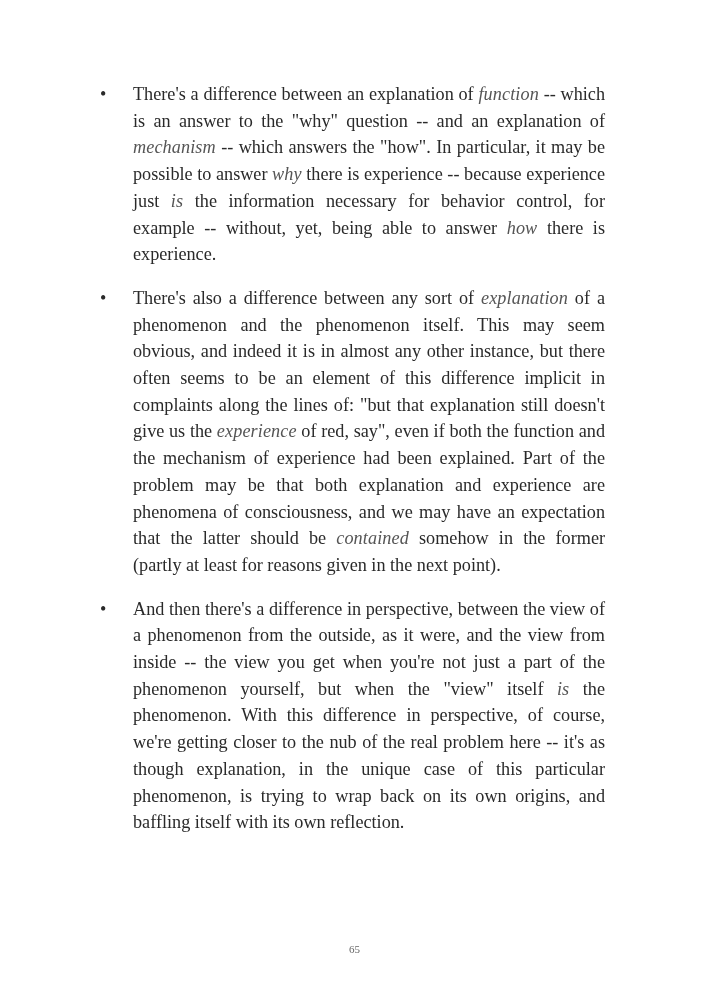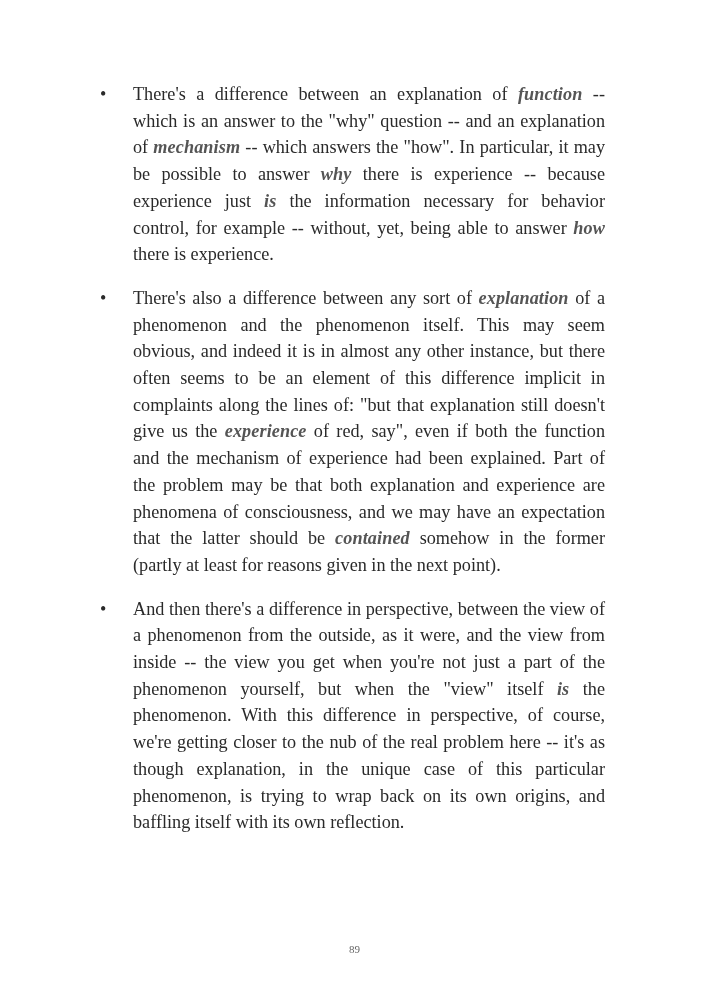--- a/index.html
+++ b/index.html
@@ -45,21 +45,20 @@
       left: 0;
       top: 0;
       width: 12px;
       font-size: 18px;
     }
     .em {
       font-style: italic;
       color: #555555;
       font-family: "Liberation Serif", "DejaVu Serif", serif;
       letter-spacing: 0.1px;
-      font-weight: bold;
     }
     .page-number {
       position: absolute;
       left: 0;
       width: 709px;
       top: 943px;
       text-align: center;
       font-size: 11px;
       color: #666666;
     }
@@ -76,14 +75,14 @@
     <li class="bullet-item">
       <span class="bullet-mark">•</span>
       <span>There's also a difference between any sort of </span><span class="em">explanation</span><span> of a phenomenon and the phenomenon itself. This may seem obvious, and indeed it is in almost any other instance, but there often seems to be an element of this difference implicit in complaints along the lines of: "but that explanation still doesn't give us the </span><span class="em">experience</span><span> of red, say", even if both the function and the mechanism of experience had been explained. Part of the problem may be that both explanation and experience are phenomena of consciousness, and we may have an expectation that the latter should be </span><span class="em">contained</span><span> somehow in the former (partly at least for reasons given in the next point).</span>
     </li>
     <li class="bullet-item">
       <span class="bullet-mark">•</span>
       <span>And then there's a difference in perspective, between the view of a phenomenon from the outside, as it were, and the view from inside -- the view you get when you're not just a part of the phenomenon yourself, but when the "view" itself </span><span class="em">is</span><span> the phenomenon. With this difference in perspective, of course, we're getting closer to the nub of the real problem here -- it's as though explanation, in the unique case of this particular phenomenon, is trying to wrap back on its own origins, and baffling itself with its own reflection.</span>
     </li>
   </ul>
 
-  <div class="page-number">89</div>
+  <div class="page-number">65</div>
 </div>
 
 </body></html>

